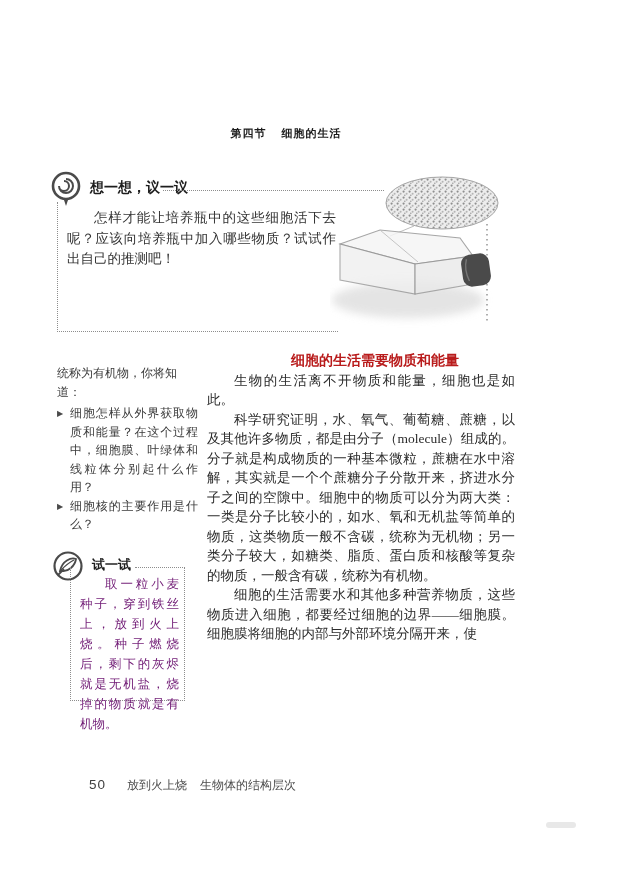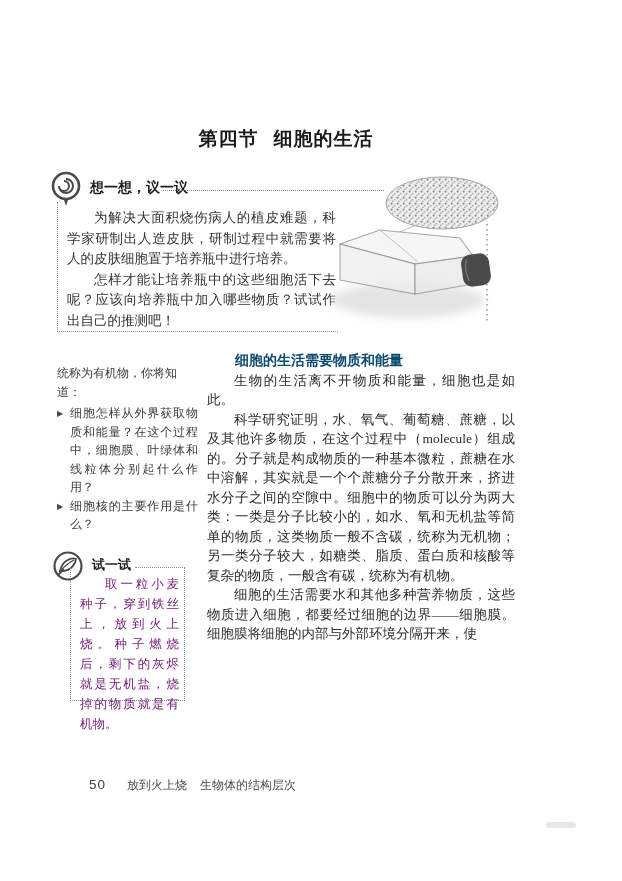--- a/index.html
+++ b/index.html
@@ -5,21 +5,21 @@
   html,body { margin:0; padding:0; background:#f2f2f2; }
   .page {
     position:relative; width:622px; height:881px; margin:0 auto;
     background:#ffffff; overflow:hidden;
     font-family:"Liberation Serif","DejaVu Serif",serif; color:#2f2f2f;
   }
   
   .title-row {
     position:absolute; left:57px; top:126px; width:458px; text-align:center;
     font-family:"Liberation Sans","DejaVu Sans",sans-serif;
-    font-weight:bold; font-size:19px; color:#1b1b1b; letter-spacing:1px;
+    font-weight:bold; font-size:11px; color:#1b1b1b; letter-spacing:1px;
   }
   .title-sep { margin-left:15px; }
   
   .think-icon { position:absolute; left:48px; top:170px; width:36px; height:38px; }
   .think-header {
     position:absolute; left:90px; top:179px;
     font-family:"Liberation Sans","DejaVu Sans",sans-serif;
     font-weight:bold; font-size:14px; color:#1d1d1d;
   }
   .think-leader { position:absolute; left:163px; top:190px; width:221px; border-top:1.6px dotted #8d8d8d; }
@@ -43,22 +43,22 @@
   .sidebar-list li { position:relative; padding-left:13px; text-align:justify; margin:0; }
   .bullet { position:absolute; left:0; top:1px; font-size:8px; color:#4a4a4a; }
   
   .main-col {
     position:absolute; left:207px; top:351px; width:308px;
     font-size:13.5px; line-height:19.5px; text-align:justify; color:#2b2b2b;
   }
   .main-col p { margin:0; text-indent:2em; }
   .section-heading {
     font-family:"Liberation Sans","DejaVu Sans",sans-serif;
-    font-weight:bold; font-size:14px; color:#0c4a6e;
-    margin:6px 0 4px 0; text-indent:0; text-align:left;
+    font-weight:bold; font-size:14px; color:#b91c1c;
+    margin:6px 0 4px 0; text-indent:0; text-align:center;
   }
   
   .try-icon { position:absolute; left:50px; top:549px; width:36px; height:36px; }
   .try-header {
     position:absolute; left:92px; top:556px;
     font-family:"Liberation Sans","DejaVu Sans",sans-serif;
     font-weight:bold; font-size:13px; color:#1d1d1d;
   }
   .try-leader { position:absolute; left:135px; top:567px; width:50px; border-top:1.6px dotted #8d8d8d; }
   .try-body {
@@ -94,21 +94,20 @@
   </div>
 
   <svg class="think-icon" viewBox="0 0 36 38">
     <circle cx="18" cy="16" r="13" fill="none" stroke="#4a4a4a" stroke-width="2.6"></circle>
     <path d="M18,9 a7,7 0 1 1 -7,7 a5,5 0 1 0 5,-5" fill="none" stroke="#4a4a4a" stroke-width="2"></path>
     <path d="M16,30 L20,30 L18,36 Z" fill="#4a4a4a"></path>
   </svg>
   <div class="think-header">想一想，议一议</div>
   <div class="think-leader"></div>
   <div class="think-body">
-    <p>为解决大面积烧伤病人的植皮难题，科学家研制出人造皮肤，研制过程中就需要将人的皮肤细胞置于培养瓶中进行培养。</p>
     <p>怎样才能让培养瓶中的这些细胞活下去呢？应该向培养瓶中加入哪些物质？试试作出自己的推测吧！</p>
   </div>
 
   <svg class="flask-figure" viewBox="0 0 252 165">
     <defs>
       <pattern id="cellDots" width="6" height="6" patternUnits="userSpaceOnUse">
         <rect width="6" height="6" fill="#ededed"></rect>
         <circle cx="1.6" cy="1.6" r="1.1" fill="#8f8f8f"></circle>
         <circle cx="4.6" cy="3.8" r="1.0" fill="#b5b5b5"></circle>
         <circle cx="2.8" cy="5.2" r="0.8" fill="#9f9f9f"></circle>
@@ -144,21 +143,21 @@
       <li>
         <span class="bullet">▶</span>
         <span>细胞核的主要作用是什么？</span>
       </li>
     </ul>
   </div>
 
   <div class="main-col">
     <p class="section-heading">细胞的生活需要物质和能量</p>
     <p>生物的生活离不开物质和能量，细胞也是如此。</p>
-    <p>科学研究证明，水、氧气、葡萄糖、蔗糖，以及其他许多物质，在这个过程中（molecule）组成的。分子就是构成物质的一种基本微粒，蔗糖在水中溶解，其实就是一个个蔗糖分子分散开来，挤进水分子之间的空隙中。细胞中的物质可以分为两大类：一类是分子比较小的，如水、氧和无机盐等简单的物质，这类物质一般不含碳，统称为无机物；另一类分子较大，如糖类、脂质、蛋白质和核酸等复杂的物质，一般含有碳，统称为有机物。</p>
+    <p>科学研究证明，水、氧气、葡萄糖、蔗糖，以及其他许多物质，都是由分子（molecule）组成的。分子就是构成物质的一种基本微粒，蔗糖在水中溶解，其实就是一个个蔗糖分子分散开来，挤进水分子之间的空隙中。细胞中的物质可以分为两大类：一类是分子比较小的，如水、氧和无机盐等简单的物质，这类物质一般不含碳，统称为无机物；另一类分子较大，如糖类、脂质、蛋白质和核酸等复杂的物质，一般含有碳，统称为有机物。</p>
     <p>细胞的生活需要水和其他多种营养物质，这些物质进入细胞，都要经过细胞的边界——细胞膜。细胞膜将细胞的内部与外部环境分隔开来，使</p>
   </div>
 
   <svg class="try-icon" viewBox="0 0 36 36">
     <circle cx="18" cy="17" r="13.5" fill="none" stroke="#4a4a4a" stroke-width="2.2"></circle>
     <path d="M10,22 C12,12 21,8 26,10 C25,17 18,23 12,22 Z" fill="none" stroke="#4a4a4a" stroke-width="1.8"></path>
     <path d="M11,21 C15,17 20,13 24,11" fill="none" stroke="#4a4a4a" stroke-width="1.2"></path>
     <path d="M8,26 L14,20" fill="none" stroke="#4a4a4a" stroke-width="1.8"></path>
   </svg>
   <div class="try-header">试一试</div>

